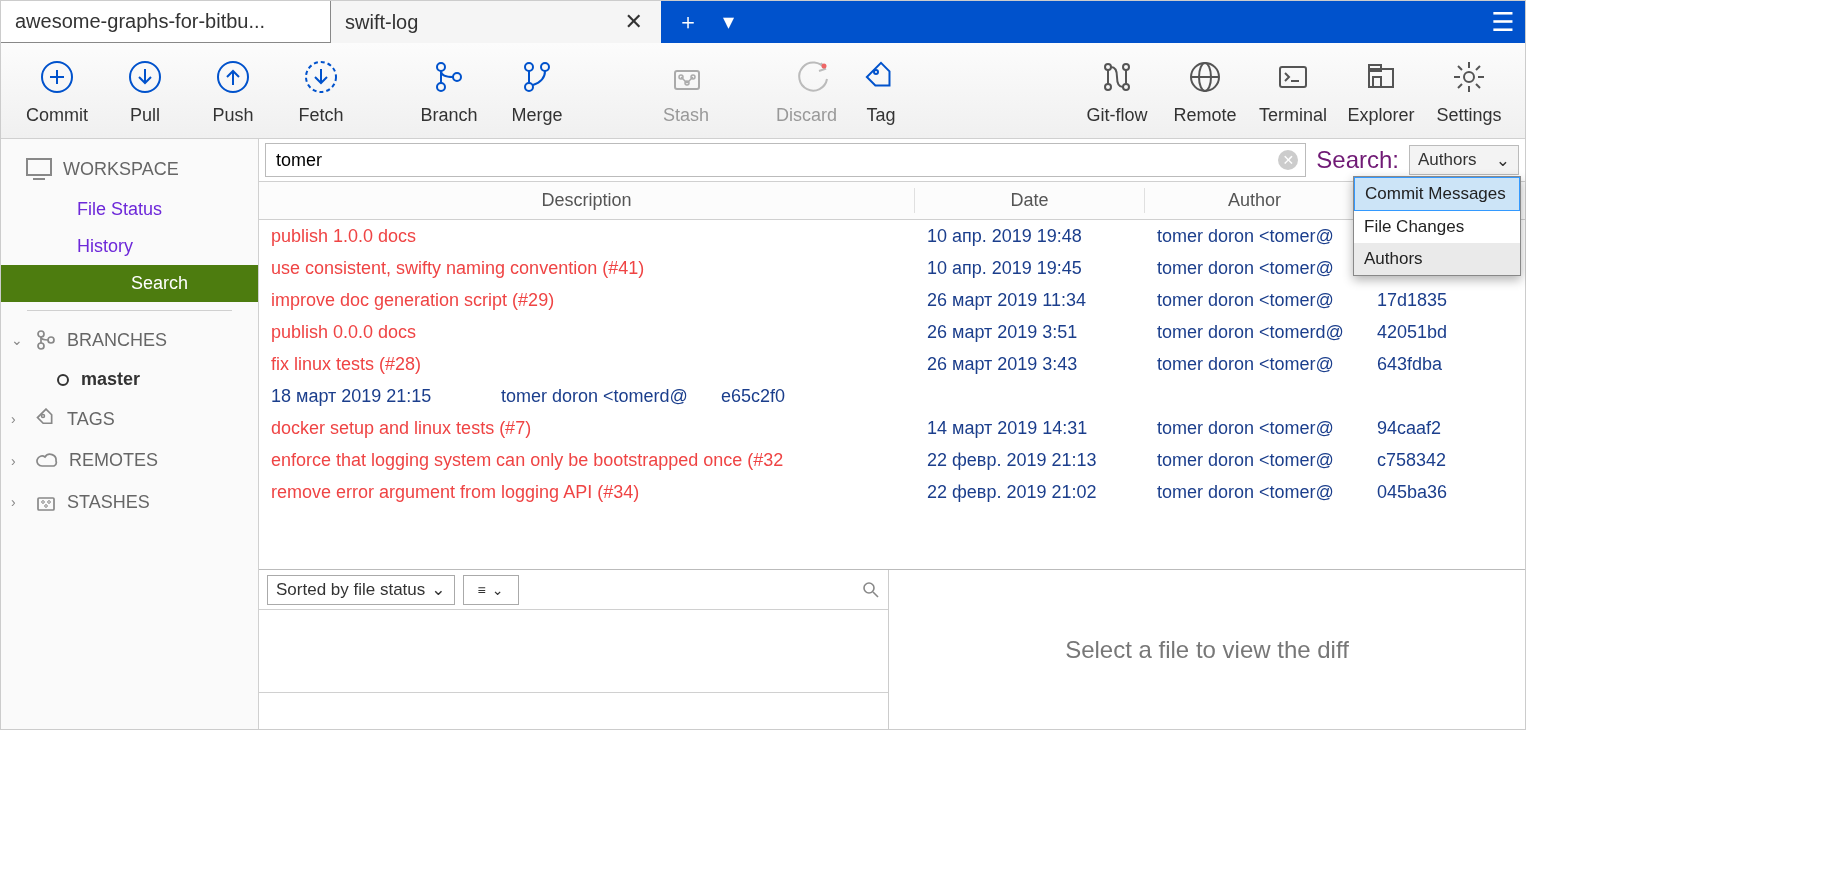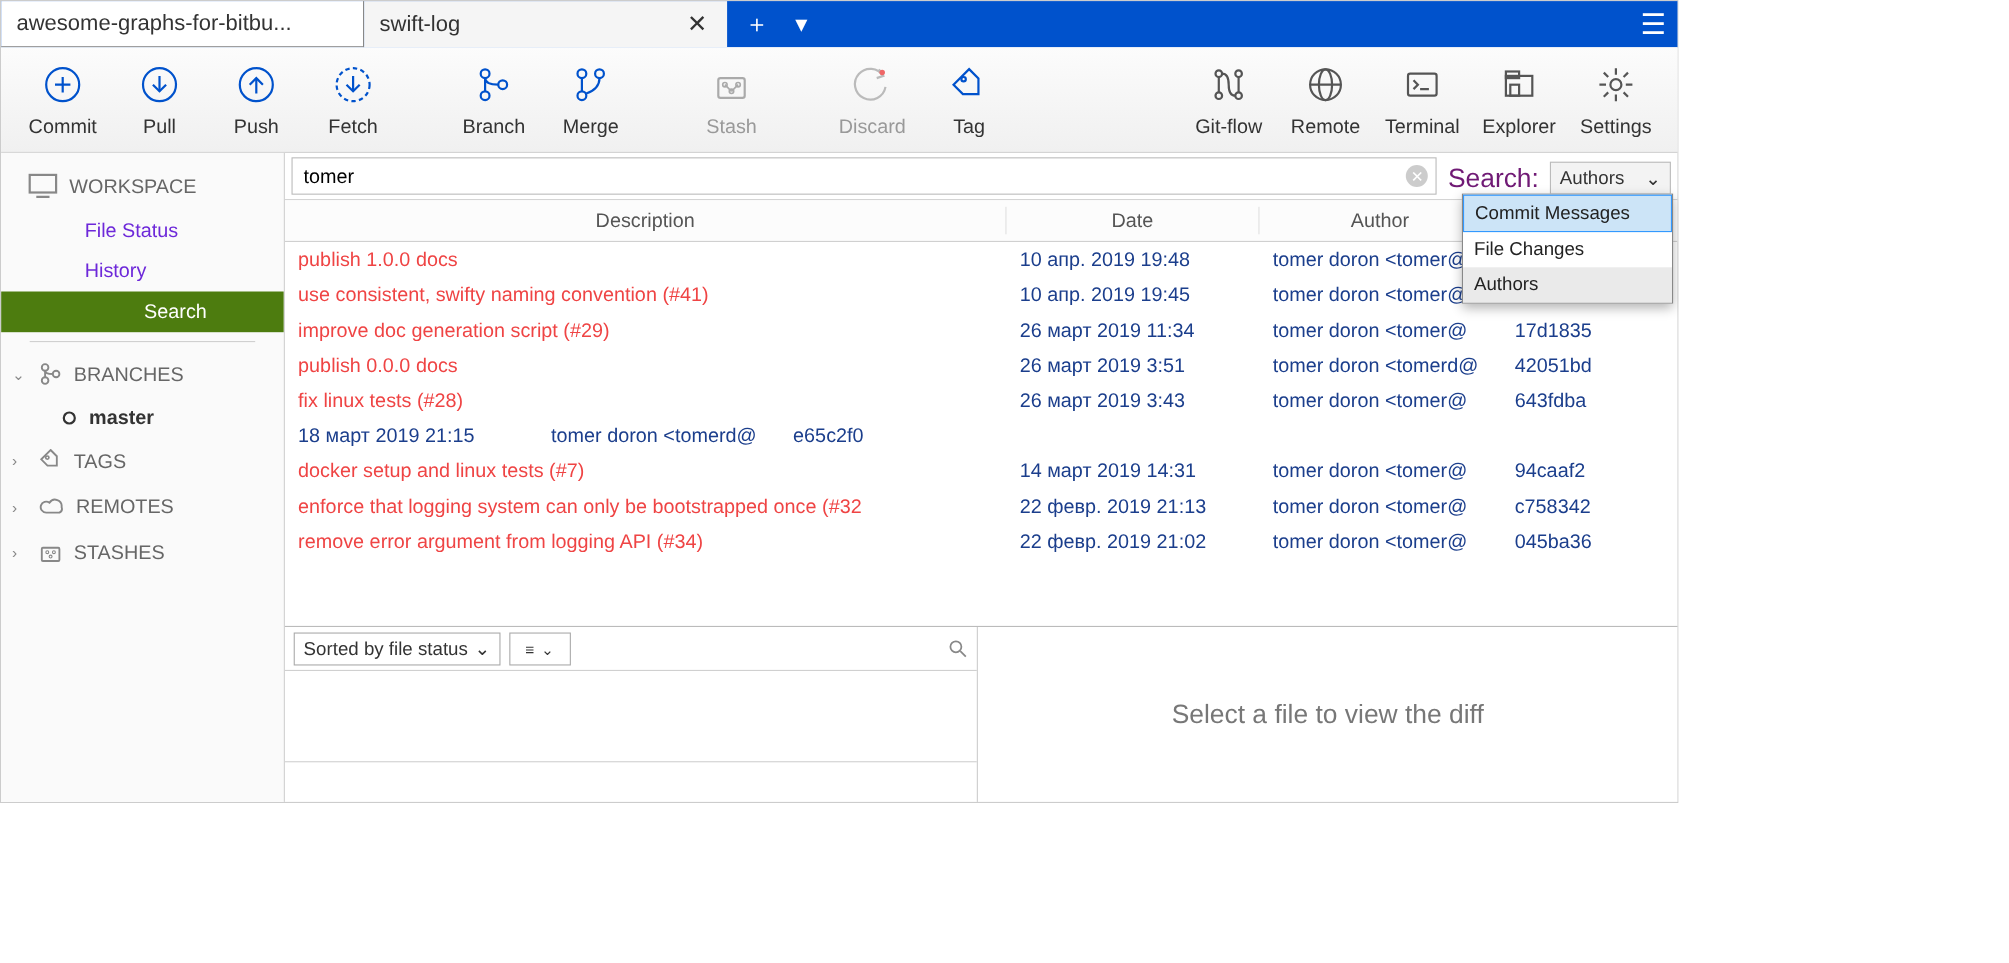--- a/index.html
+++ b/index.html
@@ -87,21 +87,21 @@
     display: flex;
     flex-direction: column;
     align-items: center;
     justify-content: center;
     min-width: 88px;
     height: 100%;
     gap: 6px;
     cursor: pointer;
     color: #333;
   }
-  .toolbar .tbtn.disabled { color: #999; }
+  .toolbar .tbtn.disabled { color: #999; align-items: flex-end; }
   .toolbar .tbtn .iconwrap {
     width: 44px; height: 44px;
     display:flex; align-items:center; justify-content:center;
   }
   .toolbar .tbtn .lbl { font-size: 18px; }
   .toolbar .flex { flex:1; }
 
   
   .body {
     flex: 1;
@@ -152,21 +152,21 @@
   .main {
     flex:1;
     display:flex;
     flex-direction:column;
     min-width:0;
     position: relative;
   }
 
   
   .searchrow {
-    display:flex; align-items:flex-end;
+    display:flex; align-items:center;
     gap: 6px;
     padding: 4px 6px;
     border-bottom: 1px solid #d0d0d0;
   }
   .searchrow .searchbox {
     flex:1;
     position:relative;
   }
   .searchrow input[type=text] {
     width:100%;
@@ -230,21 +230,21 @@
   .trow .col.desc { color:#ef4444; }
   .trow .col.date { color:#1b3e8c; }
   .trow .col.author { color:#1b3e8c; }
   .trow .col.hash { color:#1b3e8c; }
 
   
   .dropdown-popup {
     position:absolute;
     top:37px;
     right:4px;
-    width:192px;
+    width:168px;
     background:#fff;
     border:1px solid #888;
     box-shadow: 0 4px 10px rgba(0,0,0,0.3);
     z-index:50;
   }
   .dropdown-popup .opt {
     padding:6px 10px; font-size:17px; color:#222; cursor:pointer;
   }
   .dropdown-popup .opt.highlight {
     background:#cce4f7;

